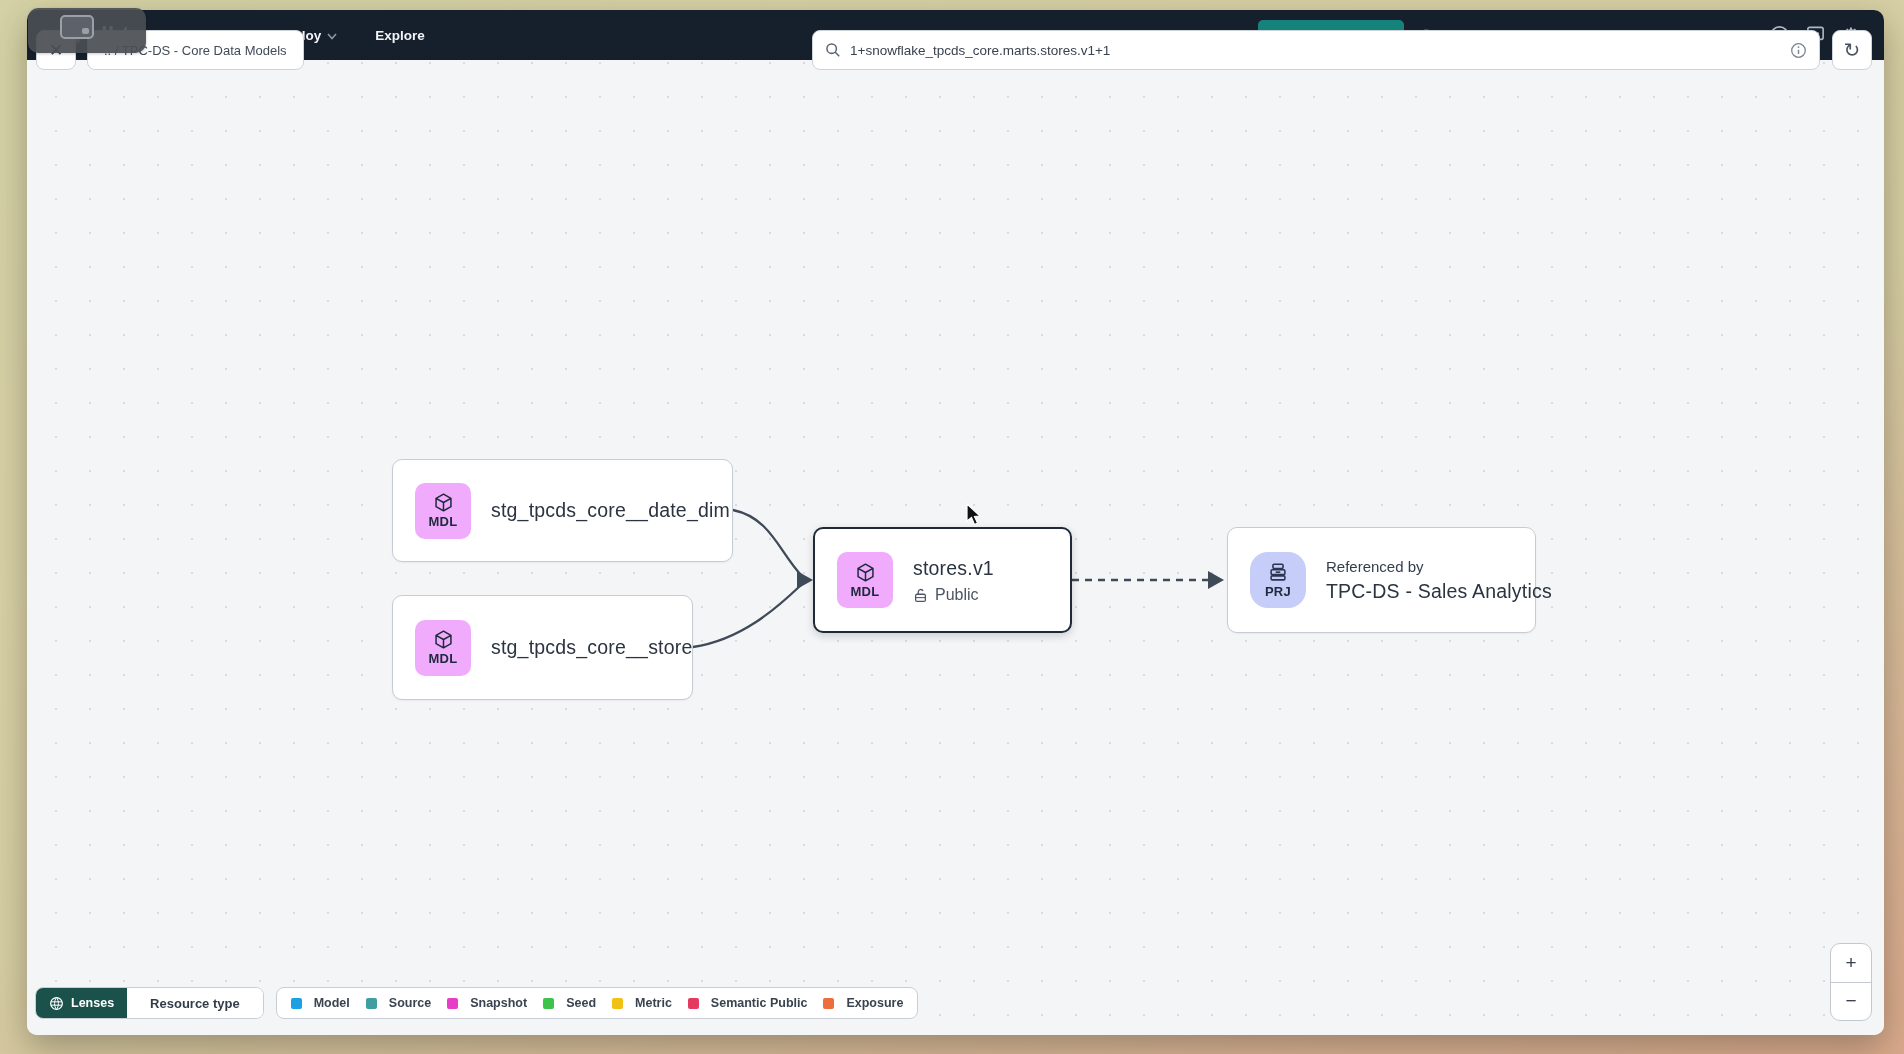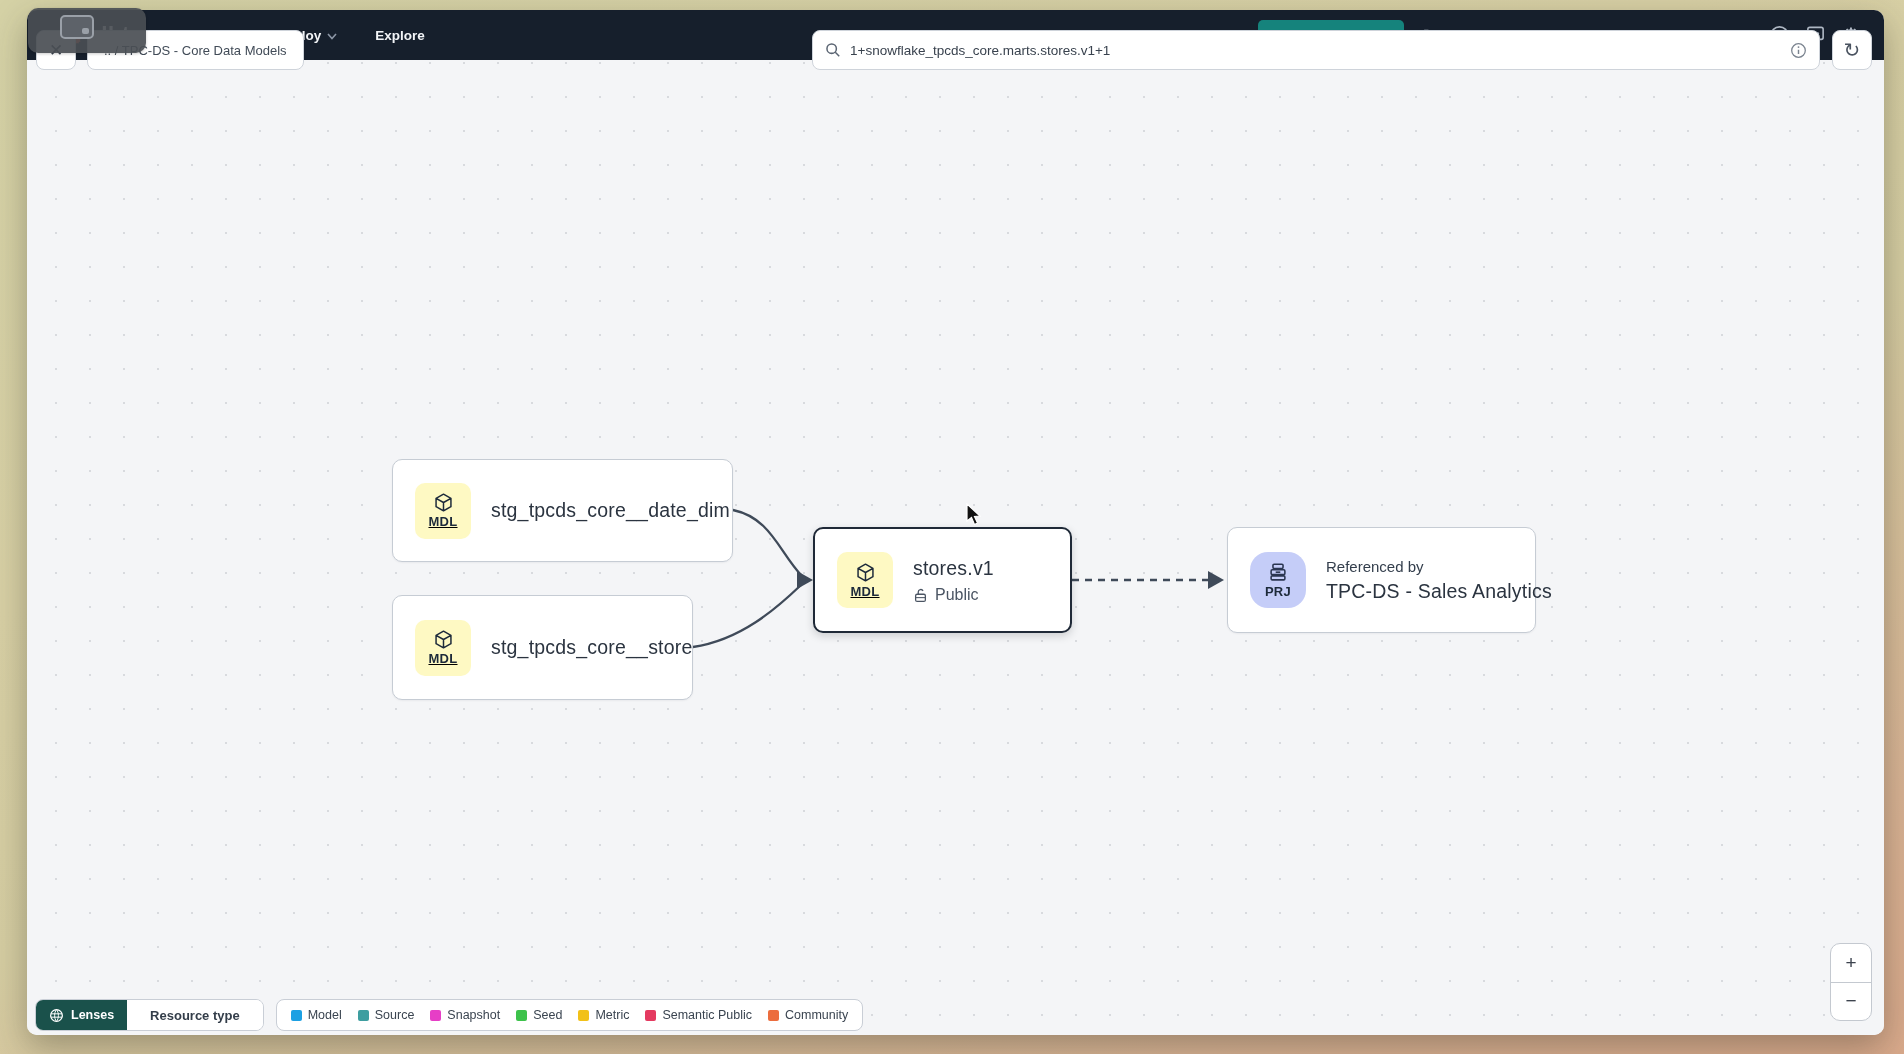--- a/index.html
+++ b/index.html
@@ -69,41 +69,41 @@
   .node {
     position:absolute; background:#fff; border:1.4px solid #c6ccd4; border-radius:10px;
     display:flex; align-items:center; padding:0 22px; gap:20px; cursor:pointer;
     box-shadow:0 1px 2px rgba(20,25,35,.05);
   }
   .node.selected { border:2.4px solid #1f2937; box-shadow:0 3px 8px rgba(20,25,35,.18); }
   .res-icon {
     width:56px; height:56px; border-radius:10px; display:flex; flex-direction:column;
     align-items:center; justify-content:center; gap:1px; flex:0 0 auto;
   }
-  .res-icon.model { background:#fef9c3;text-decoration:underline; }
+  .res-icon.model { background:#f0abfc; }
   .res-icon.project { background:#c5cdf8;border-radius:18px; }
   .res-icon .badge { font-size:13px; font-weight:bold; color:#1d2a3a; letter-spacing:.3px; }
   .node-label { font-size:19.5px; color:#2b3440; font-weight:500; letter-spacing:.2px; white-space:nowrap; }
   .node-sub { display:flex; align-items:center; gap:7px; margin-top:6px;
     font-size:16px; color:#4b5563; }
   .node-kicker { font-size:15px; color:#333e4c; margin-bottom:5px; }
   .edges { position:absolute; left:0; top:0; width:100%; height:100%; pointer-events:none; }
   
   .footer-left {
-    position:absolute; left:8px; bottom:4px; display:flex; align-items:center; gap:12px; z-index:6;
+    position:absolute; left:8px; bottom:16px; display:flex; align-items:center; gap:12px; z-index:6;
   }
   .seg-control { display:flex; height:32px; border-radius:8px; overflow:hidden;
     border:1px solid #c9ced6; background:#fff; }
   .seg-lenses { background:#1a514b; color:#fff; display:flex; align-items:center; gap:7px;
     padding:0 13px; font-size:12.5px; font-weight:bold; cursor:pointer; }
   .seg-resource { display:flex; align-items:center; gap:8px; padding:0 23px; font-size:13px;
     color:#333d49; font-weight:bold; cursor:pointer; background:#fff;flex-direction:column; }
   .legend-pill { display:flex; align-items:center; gap:16px; height:32px; background:#fff;
     border:1px solid #c9ced6; border-radius:8px; padding:0 14px; }
-  .legend-item { display:flex; align-items:center; gap:6px; font-size:12.5px; font-weight:normal; color:#3a4450; }
+  .legend-item { display:flex; align-items:center; gap:12px; font-size:12.5px; font-weight:bold; color:#3a4450; }
   .swatch { width:11px; height:11px; border-radius:2px; display:inline-block; }
   .zoom-ctrl {
     position:absolute; right:12px; bottom:14px; width:42px; height:78px; background:#fff;
     border:1px solid #c4c9d0; border-radius:10px; display:flex; flex-direction:column; z-index:6;
   }
   .zoom-btn { flex:1; display:flex; align-items:center; justify-content:center;
     font-size:19px; color:#3c434e; cursor:pointer; }
   .zoom-btn:first-child { border-bottom:1px solid #c4c9d0; }
   
   .overlay-pill {
@@ -322,21 +322,21 @@
       <span class="legend-item">
           <span class="swatch" style="background: rgb(242, 193, 24);"></span>
           <span>Metric</span>
         </span>
       <span class="legend-item">
           <span class="swatch" style="background: rgb(228, 58, 96);"></span>
           <span>Semantic Public</span>
         </span>
       <span class="legend-item">
           <span class="swatch" style="background: rgb(236, 109, 62);"></span>
-          <span>Community</span>
+          <span>Exposure</span>
         </span>
     </div>
   </div>
 
   <div class="zoom-ctrl">
     <div class="zoom-btn">+</div>
     <div class="zoom-btn">−</div>
   </div>
 
   <svg class="cursor" style="left:936px; top:493px;" width="22" height="24" viewBox="0 0 22 24">

